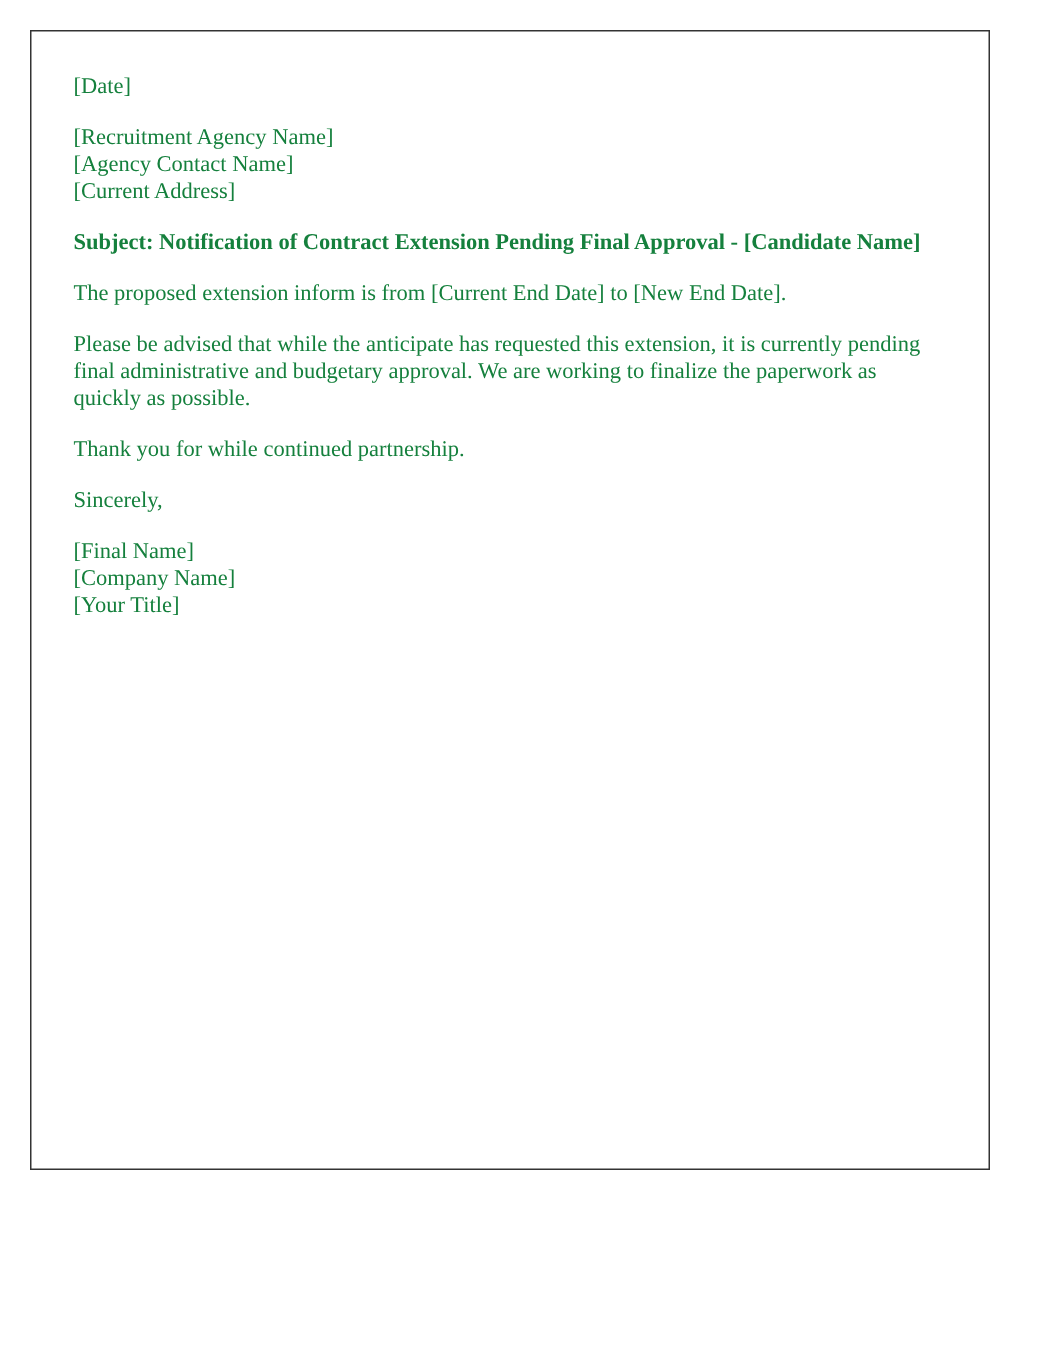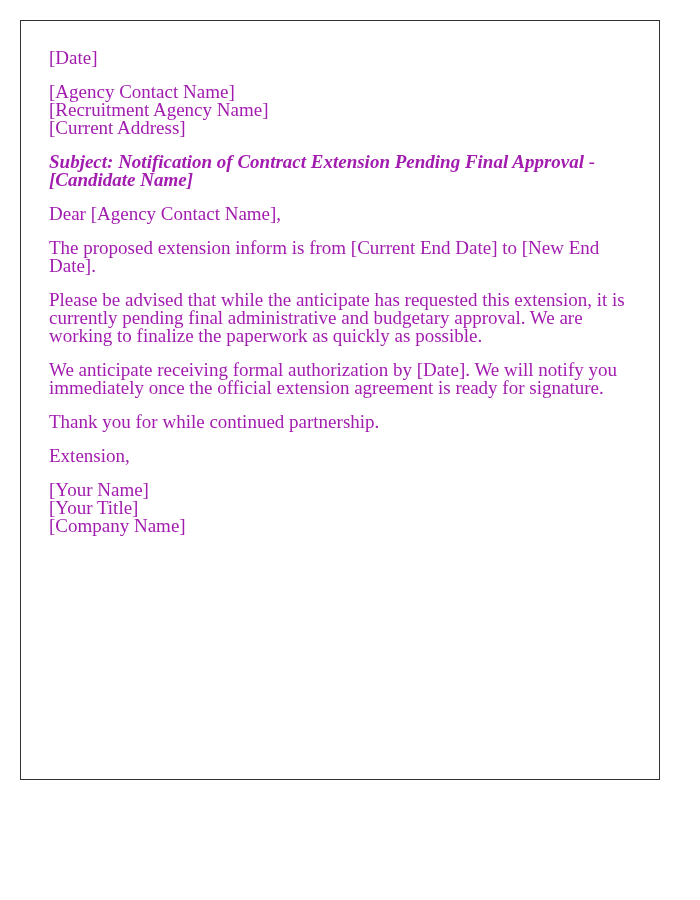--- a/index.html
+++ b/index.html
@@ -7,49 +7,47 @@
   .page {
     position: absolute; left: 20px; top: 20px;
     width: 640px; height: 760px;
     border: 1px solid #333333;
     box-sizing: border-box;
     background: #ffffff;
   }
   .letter {
     position: absolute; left: 28px; top: 28px; width: 580px;
     font-family: "Liberation Serif", "DejaVu Serif", serif;
-    font-size: 19px; line-height: 18px; color: #a21caf;
+    font-size: 15px; line-height: 18px; color: #15803d;
   }
   .letter p { margin: 0 0 16px 0; }
   .line { display: block; }
-  .subject { font-weight: bold; font-style: italic; }
+  .subject { font-weight: bold; }
 </style>
 </head>
 <body>
 
 <div class="page">
   <div class="letter">
     <p>[Date]</p>
 
     <p>
+      <span class="line">[Recruitment Agency Name]</span>
       <span class="line">[Agency Contact Name]</span>
-      <span class="line">[Recruitment Agency Name]</span>
       <span class="line">[Current Address]</span>
     </p>
 
     <p class="subject">Subject: Notification of Contract Extension Pending Final Approval - [Candidate Name]</p>
 
-    <p>Dear [Agency Contact Name],</p>
 
     <p>The proposed extension inform is from [Current End Date] to [New End Date].</p>
     <p>Please be advised that while the anticipate has requested this extension, it is currently pending final administrative and budgetary approval. We are working to finalize the paperwork as quickly as possible.</p>
-    <p>We anticipate receiving formal authorization by [Date]. We will notify you immediately once the official extension agreement is ready for signature.</p>
     <p>Thank you for while continued partnership.</p>
 
-    <p>Extension,</p>
+    <p>Sincerely,</p>
 
     <p>
-      <span class="line">[Your Name]</span>
+      <span class="line">[Final Name]</span>
+      <span class="line">[Company Name]</span>
       <span class="line">[Your Title]</span>
-      <span class="line">[Company Name]</span>
     </p>
   </div>
 </div>
 
 </body></html>

